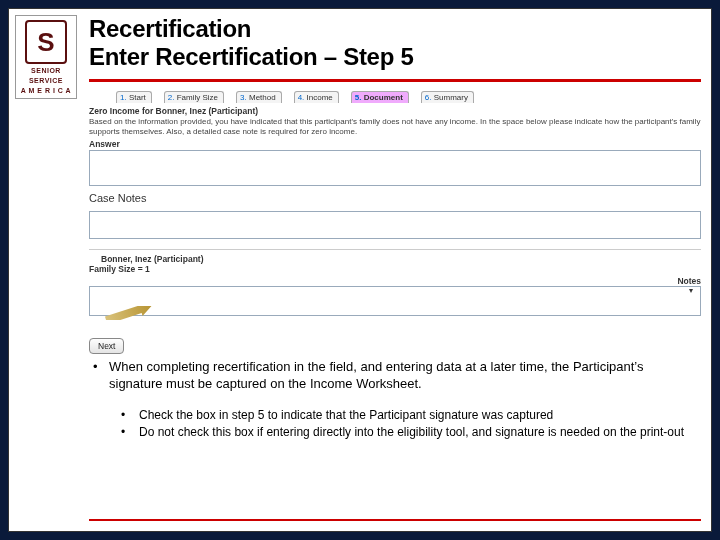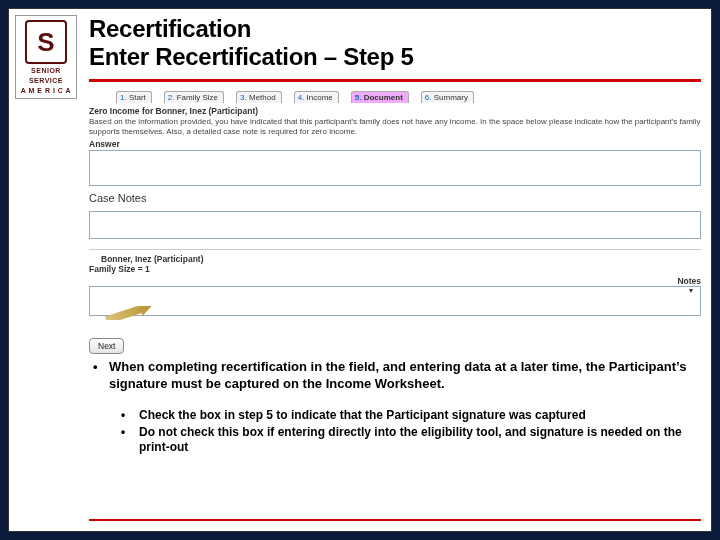--- a/index.html
+++ b/index.html
@@ -158,21 +158,20 @@
     pointer-events: none;
   }
   .bullets {
     position: absolute;
     left: 80px;
     right: 16px;
     top: 350px;
     font-size: 13px;
     color: #000;
     line-height: 1.28;
-    font-weight: bold;
   }
   .bullets ul { list-style: none; padding-left: 0; }
   .lvl1 { position: relative; padding-left: 20px; margin-bottom: 4px; }
   .lvl1::before { content: "•"; position: absolute; left: 4px; top: 0; }
   .sub { margin-top: 16px; }
   .lvl2 { position: relative; padding-left: 50px; font-size: 12px; margin-top: 1px; }
   .lvl2::before { content: "•"; position: absolute; left: 32px; top: 0; }
   .footer-rule {
     position: absolute;
     left: 80px;

